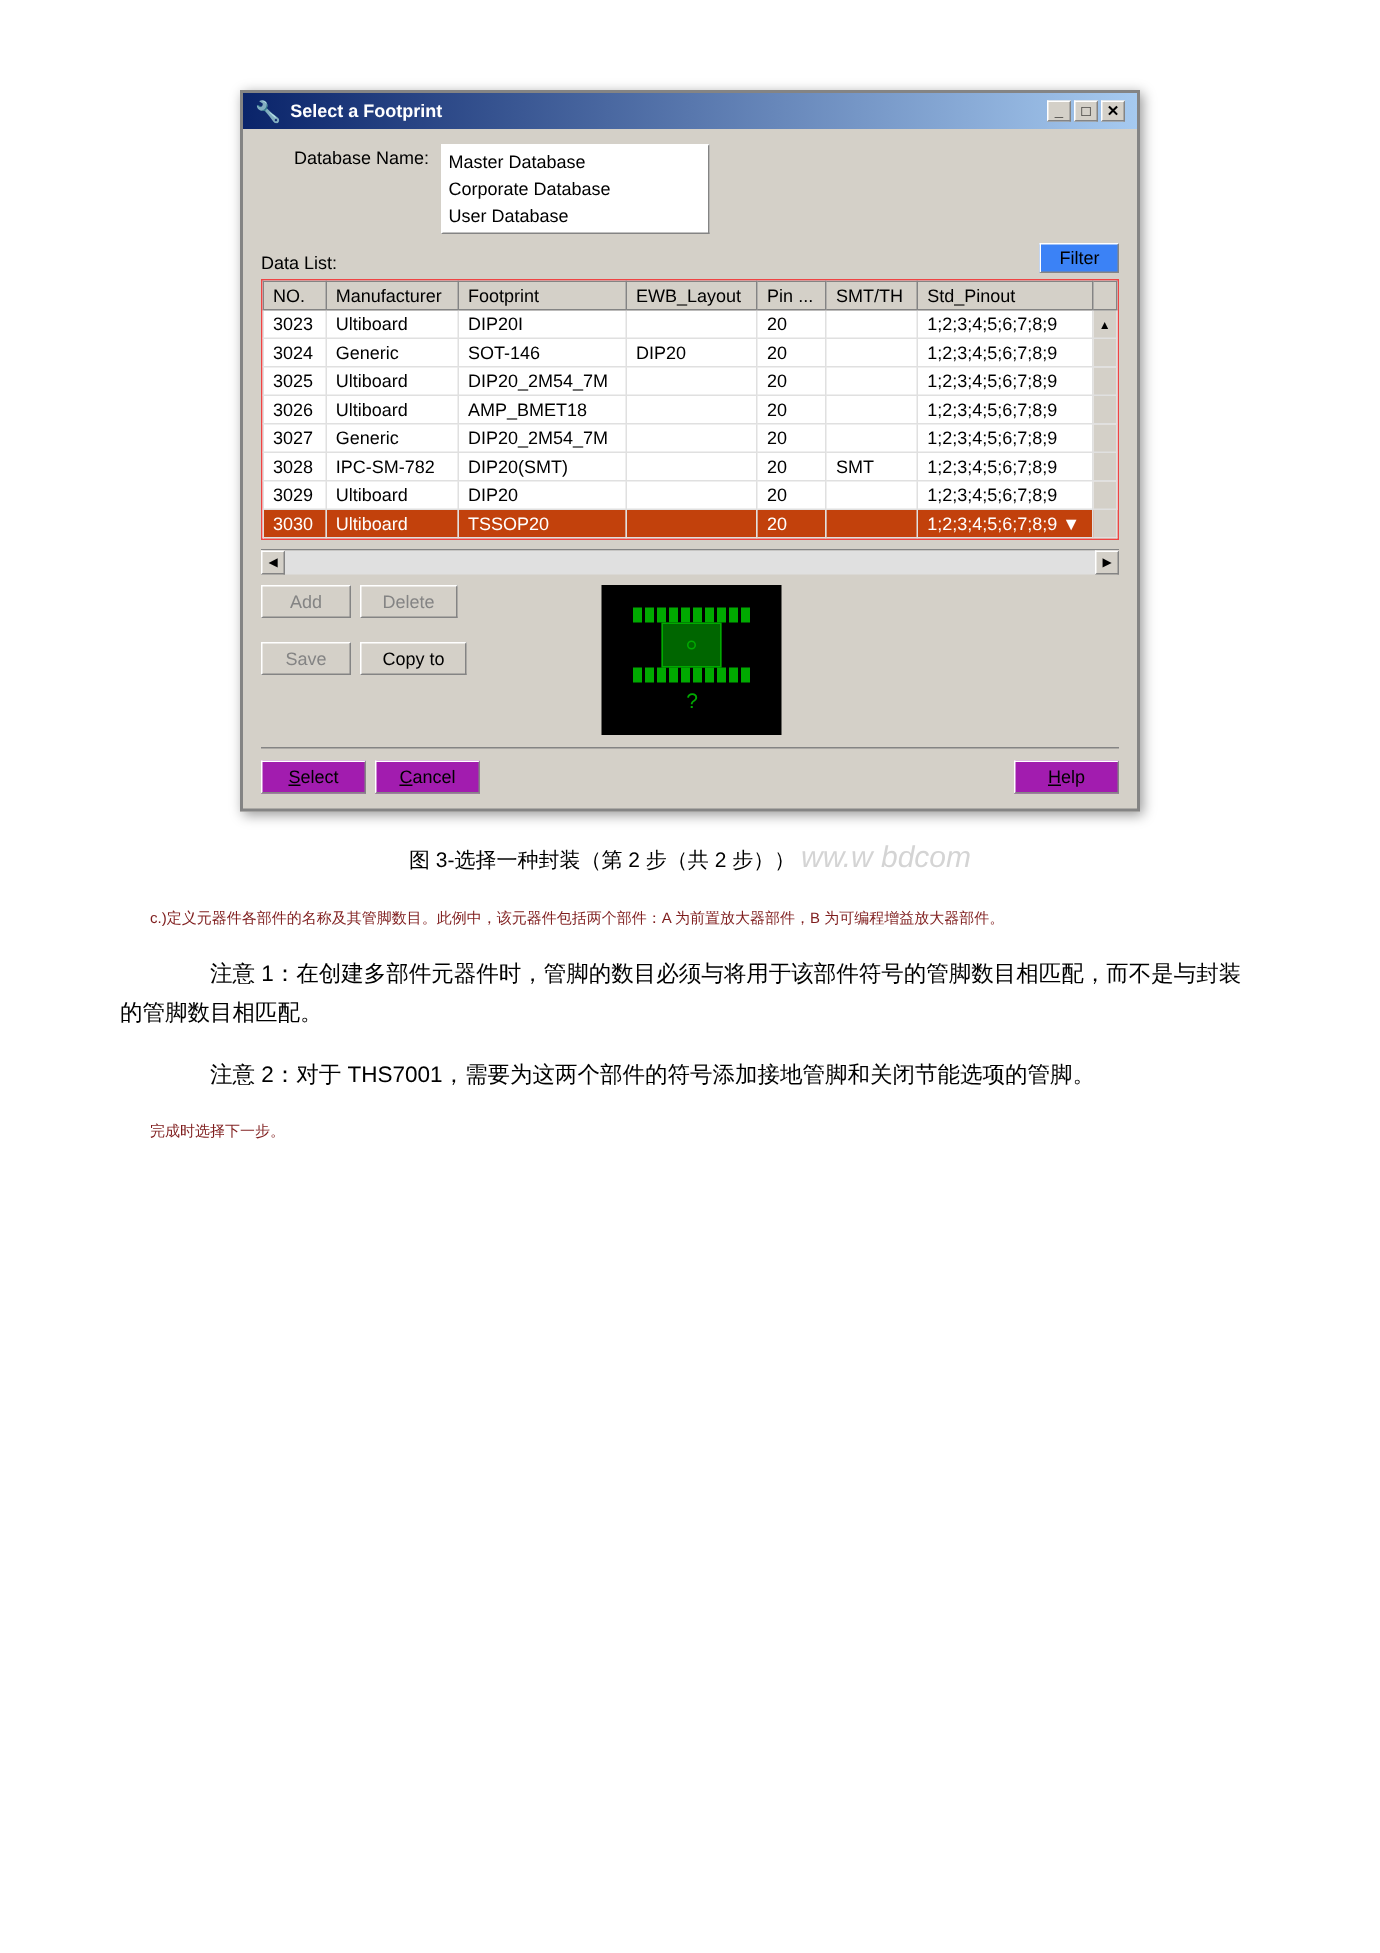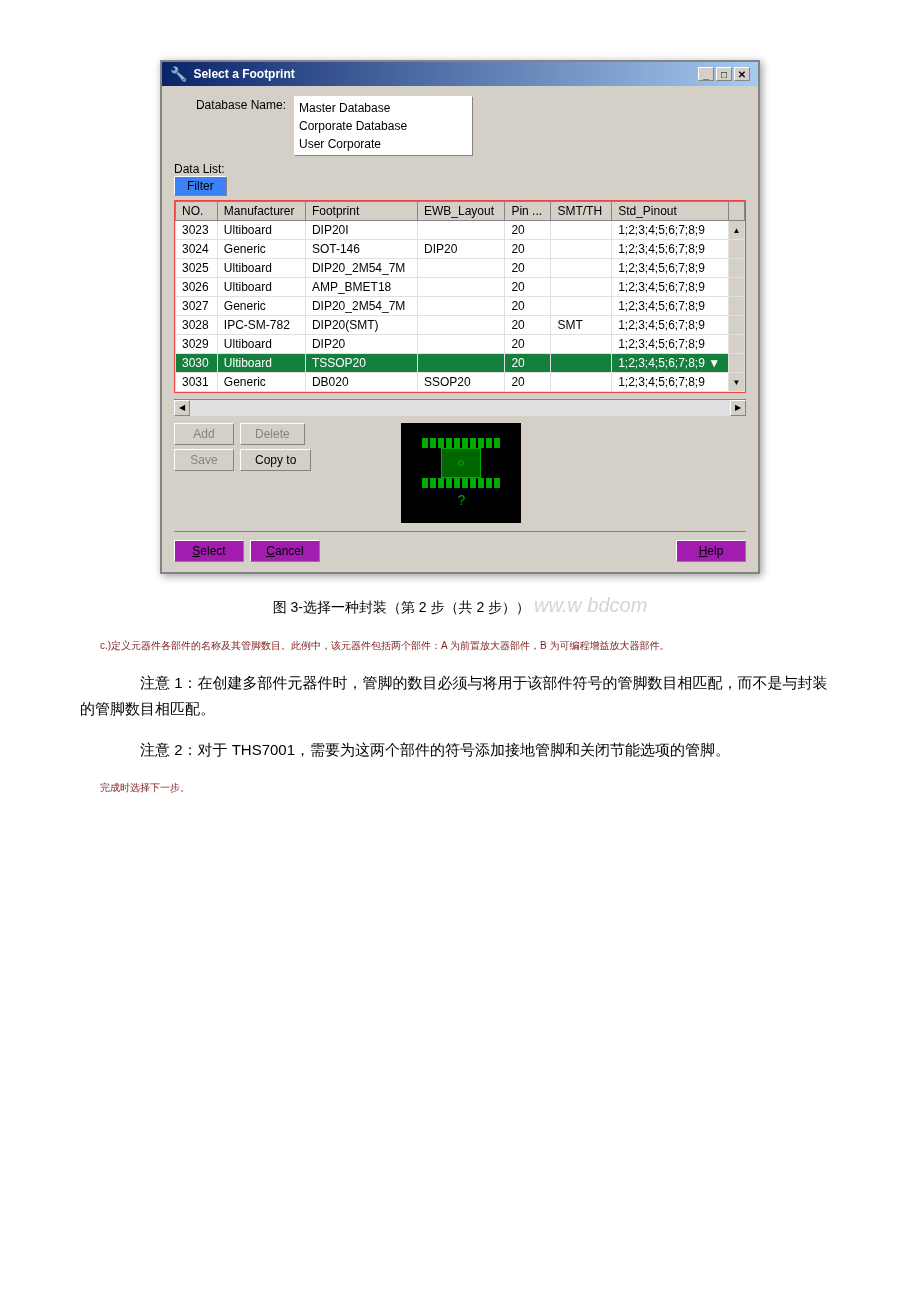--- a/index.html
+++ b/index.html
@@ -98,24 +98,23 @@
       border-bottom-color: #848484;
       background: #ffffff;
       width: 179px;
       font-size: 12px;
       padding: 2px 4px;
       line-height: 1.5;
     }
 
     .data-list-row {
       display: flex;
-      align-items: flex-start;
+      align-items: flex-end;
       justify-content: space-between;
       margin-bottom: 4px;
-      flex-direction: column;
     }
 
     .data-list-label {
       font-size: 12px;
     }
 
     .filter-btn {
       padding: 2px 12px;
       font-size: 12px;
       background: #3b82f6;
@@ -155,21 +154,21 @@
 
     .fp-table tbody tr {
       background: #ffffff;
     }
 
     .fp-table tbody tr:nth-child(odd) {
       background: #ffffff;
     }
 
     .fp-table tbody tr.selected {
-      background: #15803d;
+      background: #c2410c;
       color: #ffffff;
     }
 
     .fp-table tbody td {
       border: 1px solid #e0e0e0;
       padding: 2px 6px;
       font-size: 12px;
       white-space: nowrap;
     }
 
@@ -208,21 +207,21 @@
     .buttons-preview-row {
       display: flex;
       align-items: flex-start;
       gap: 10px;
       margin-bottom: 8px;
     }
 
     .action-buttons {
       display: flex;
       flex-direction: column;
-      gap: 4px;
+      gap: 16px;
     }
 
     .action-btn-row {
       display: flex;
       gap: 6px;
     }
 
     .win-btn {
       padding: 3px 14px;
       font-size: 12px;
@@ -377,21 +376,21 @@
         </div>
       </div>
 
       <div class="dialog-body">
 
         <div class="db-section">
           <span class="db-label">Database Name:</span>
           <div class="db-list">
             <div>Master Database</div>
             <div>Corporate Database</div>
-            <div>User Corporate</div>
+            <div>User Database</div>
           </div>
         </div>
 
         <div class="data-list-row">
           <span class="data-list-label">Data List:</span>
           <button class="filter-btn">Filter</button>
         </div>
 
         <div class="table-container" style="position:relative; max-height:200px; overflow:hidden;">
           <table class="fp-table">
@@ -481,30 +480,20 @@
                 <tr class="selected">
                   <td>3030</td>
                   <td>Ultiboard</td>
                   <td>TSSOP20</td>
                   <td></td>
                   <td>20</td>
                   <td></td>
                   <td style="padding-right: 2px;">1;2;3;4;5;6;7;8;9 ▼</td>
                   <td style="width: 16px; padding: 0px; background: rgb(212, 208, 200);"></td>
                 </tr>
-                <tr>
-                  <td>3031</td>
-                  <td>Generic</td>
-                  <td>DB020</td>
-                  <td>SSOP20</td>
-                  <td>20</td>
-                  <td></td>
-                  <td>1;2;3;4;5;6;7;8;9</td>
-                  <td style="width: 16px; padding: 0px; background: rgb(212, 208, 200); font-size: 8px; text-align: center;">▼</td>
-                </tr>
               </tbody>
           </table>
 
         </div>
 
         <div class="hscroll">
           <div class="hscroll-arrow">◀</div>
           <div class="hscroll-track"></div>
           <div class="hscroll-arrow">▶</div>
         </div>

